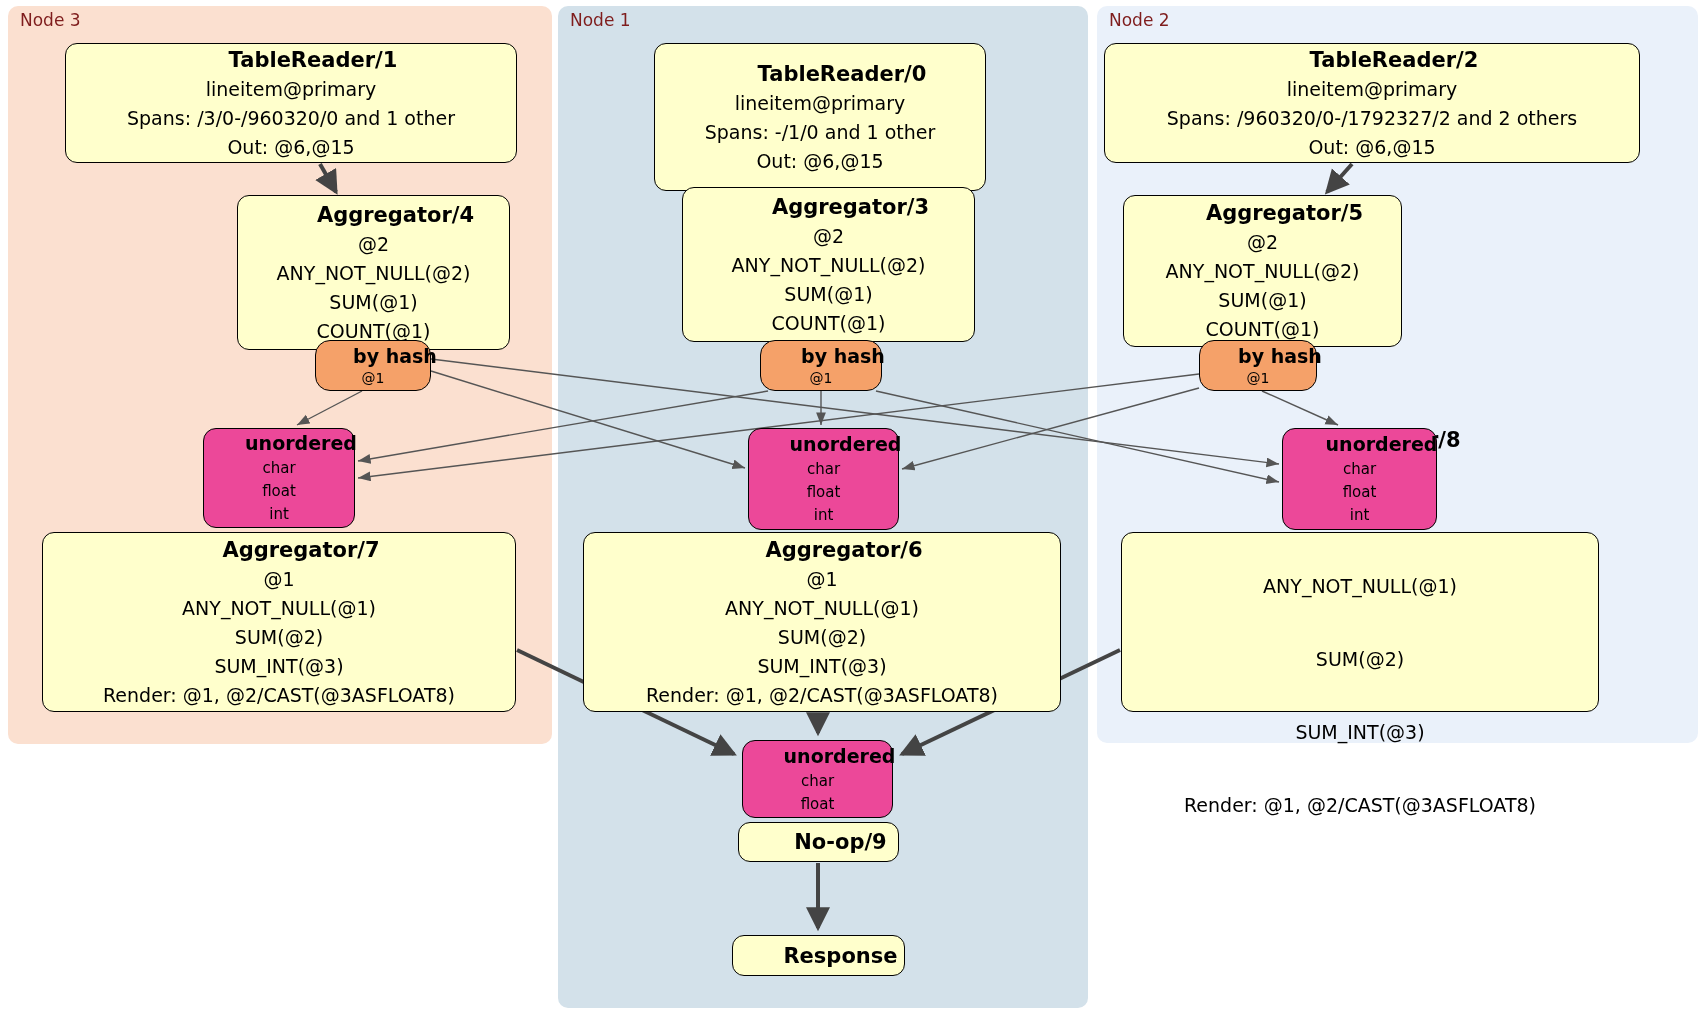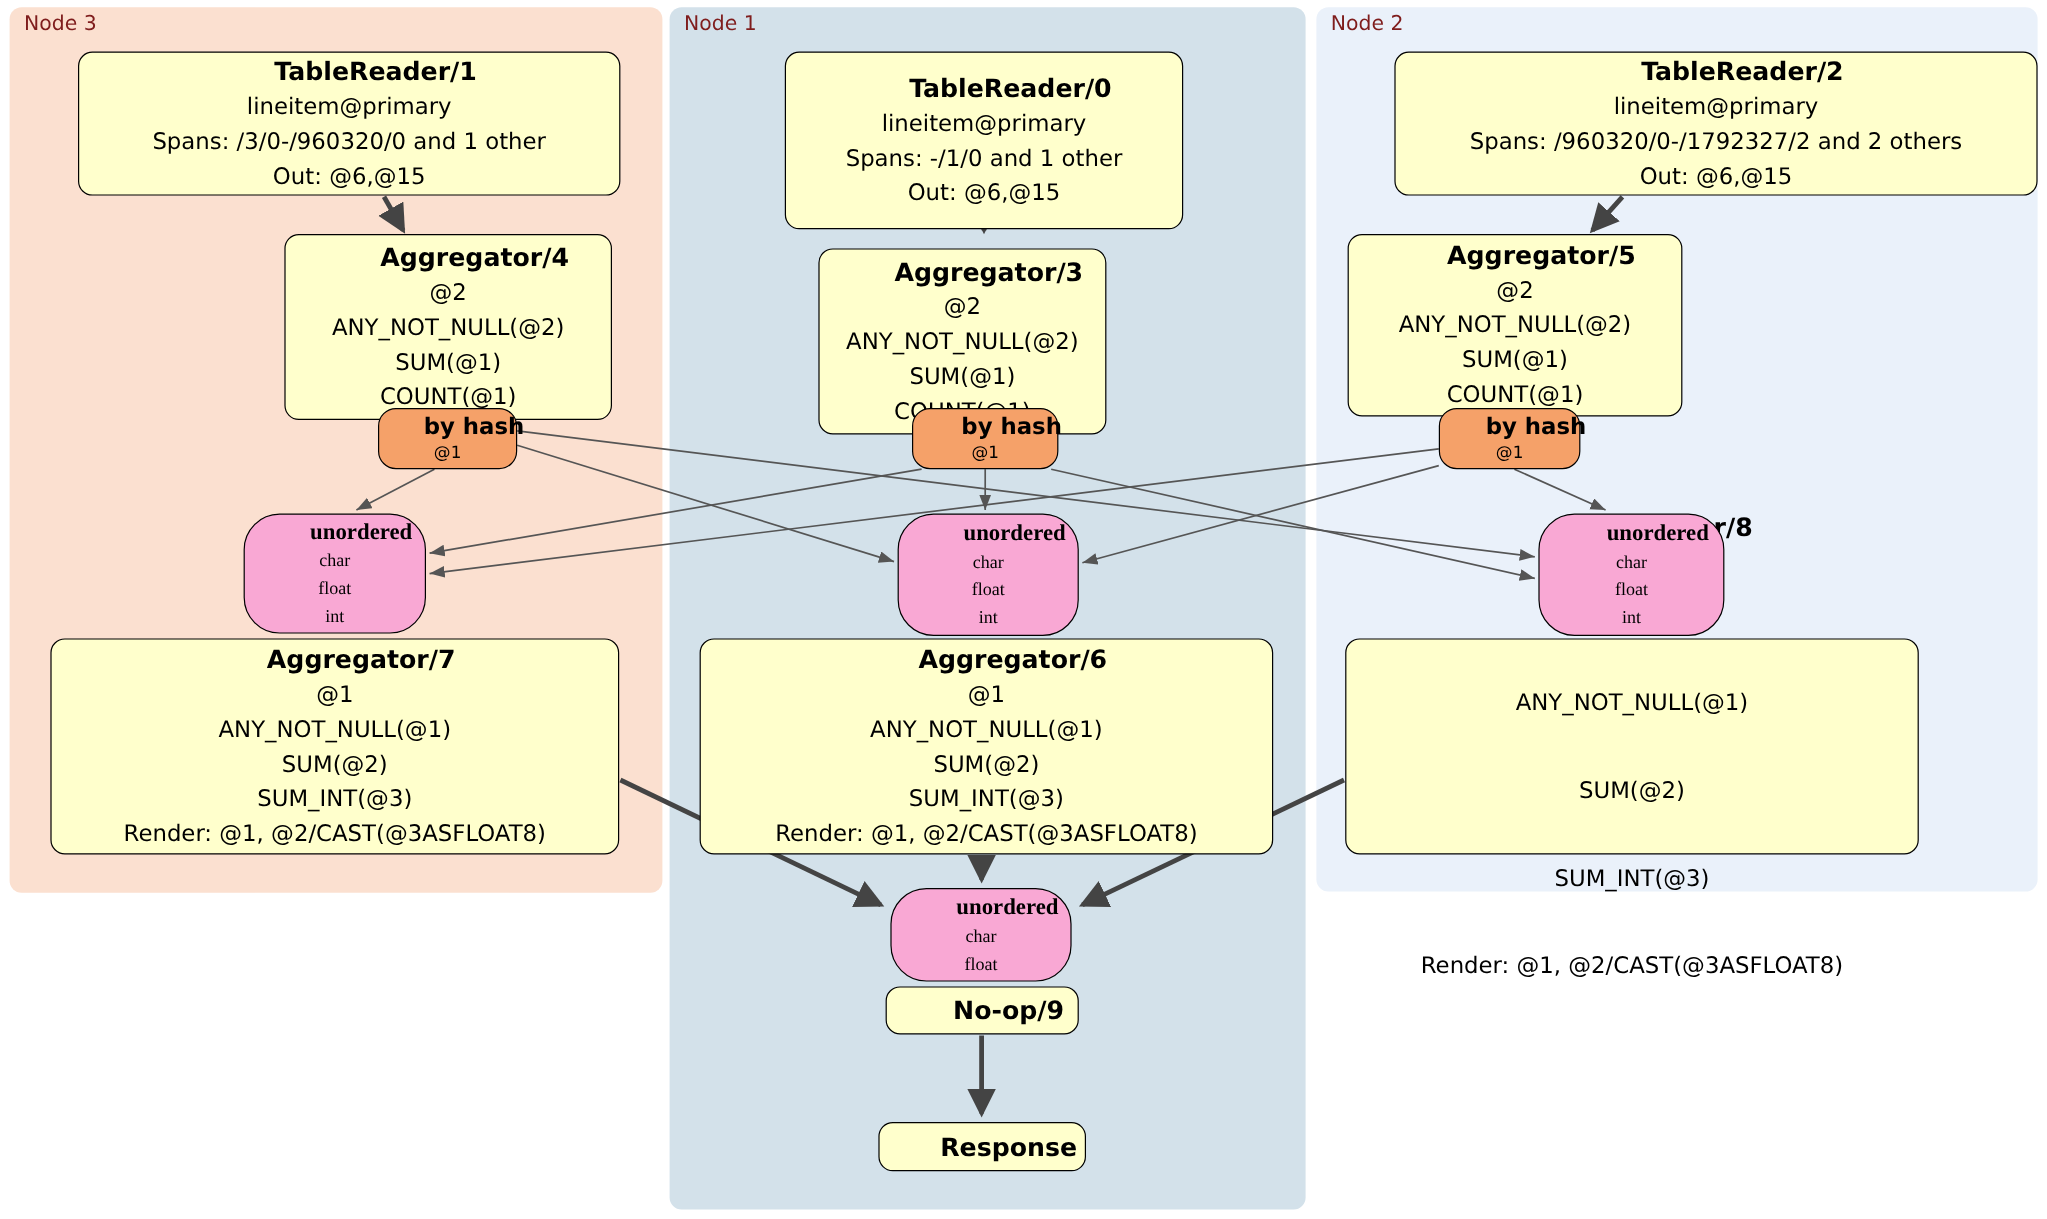--- a/index.html
+++ b/index.html
@@ -23,40 +23,40 @@
     display:flex;flex-direction:column;align-items:center;justify-content:center;
     text-align:center;box-sizing:border-box;
   }
   .box .title{font-weight:bold;font-size:21px;line-height:30px;white-space:nowrap;margin-left:44px;}
   .box .line{font-size:19px;line-height:29px;white-space:nowrap;}
 
   .router{background:#f5a169;border-radius:15px;z-index:4;}
   .router .title{font-size:19px;line-height:25px;}
   .router .line{font-size:14px;line-height:19px;}
 
-  .sync{background:#f9a8d4;border-radius:30px;z-index:4;font-family:Liberation Serif, serif;}
+  .sync{background:#ec4899;border-radius:13px;z-index:4;}
   .sync .title{font-size:19px;line-height:27px;}
   .sync .line{font-size:15px;line-height:23px;}
 
   .small-op .title{font-size:21px;line-height:30px;}
 
   
   .tr1 {left:65px;  top:43px;  width:452px; height:120px;}
   .agg4{left:237px; top:195px; width:273px; height:155px;}
   .bh3 {left:315px; top:340px; width:116px; height:51px;}
   .u3  {left:203px; top:428px; width:152px; height:100px;}
   .agg7{left:42px;  top:532px; width:474px; height:180px;}
 
   .tr0 {left:654px; top:43px;  width:332px; height:148px;}
-  .agg3{left:682px; top:207px; width:240px; height:155px;align-items:center;}
+  .agg3{left:682px; top:187px; width:293px; height:155px;align-items:center;}
   .bh1 {left:760px; top:340px; width:122px; height:51px;}
   .u1  {left:748px; top:428px; width:151px; height:102px;}
   .agg6{left:583px; top:532px; width:478px; height:180px;}
 
-  .tr2 {left:1162px;top:43px;  width:536px; height:120px;}
+  .tr2 {left:1104px;top:43px;  width:536px; height:120px;}
   .agg5{left:1123px;top:195px; width:279px; height:152px;}
   .bh2 {left:1199px;top:340px; width:118px; height:51px;}
   .u2  {left:1282px;top:428px; width:155px; height:102px;}
   .agg8{left:1121px;top:532px; width:478px; height:180px;gap:44px;}
 
   .uF  {left:742px; top:740px; width:151px; height:78px;}
   .noop{left:738px; top:822px; width:161px; height:40px;}
   .resp{left:732px; top:935px; width:173px; height:41px;}
 </style>
 </head>

